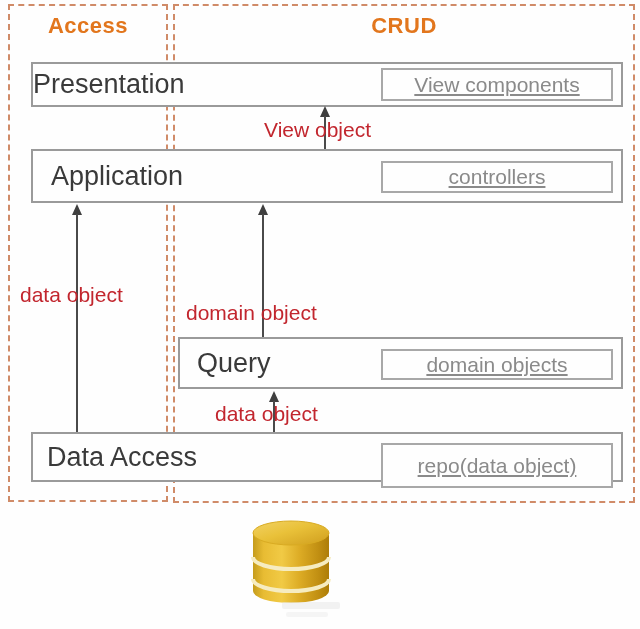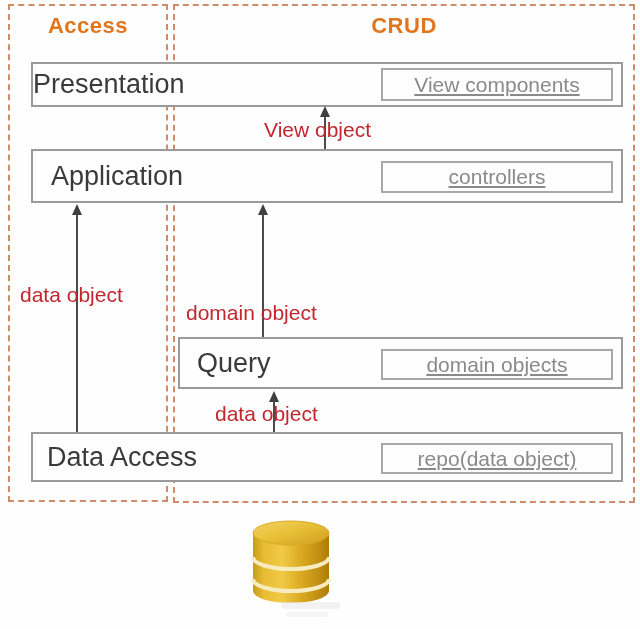--- a/index.html
+++ b/index.html
@@ -59,21 +59,21 @@
 
   <div class="layer" style="left:178px;top:337px;width:445px;height:52px;padding-left:17px;">
     <span class="layer-label">Query</span>
     <div class="component-box" style="right:8px;top:10px;width:232px;height:31px;">
       <span class="component-label">domain objects</span>
     </div>
   </div>
 
   <div class="layer" style="left:31px;top:432px;width:592px;height:50px;padding-left:14px;">
     <span class="layer-label">Data Access</span>
-    <div class="component-box" style="right:8px;top:9px;width:232px;height:31px;">
+    <div class="component-box" style="right:8px;top:9px;width:232px;height:45px;">
       <span class="component-label">repo(data object)</span>
     </div>
   </div>
 
   <div class="arrow-head" style="left:320px;top:106px;"></div>
   <div class="arrow-line" style="left:324px;top:116px;height:33px;"></div>
   <div class="flow-label" style="left:264px;top:118px;">View object</div>
 
   <div class="arrow-head" style="left:72px;top:204px;"></div>
   <div class="arrow-line" style="left:76px;top:214px;height:218px;"></div>

